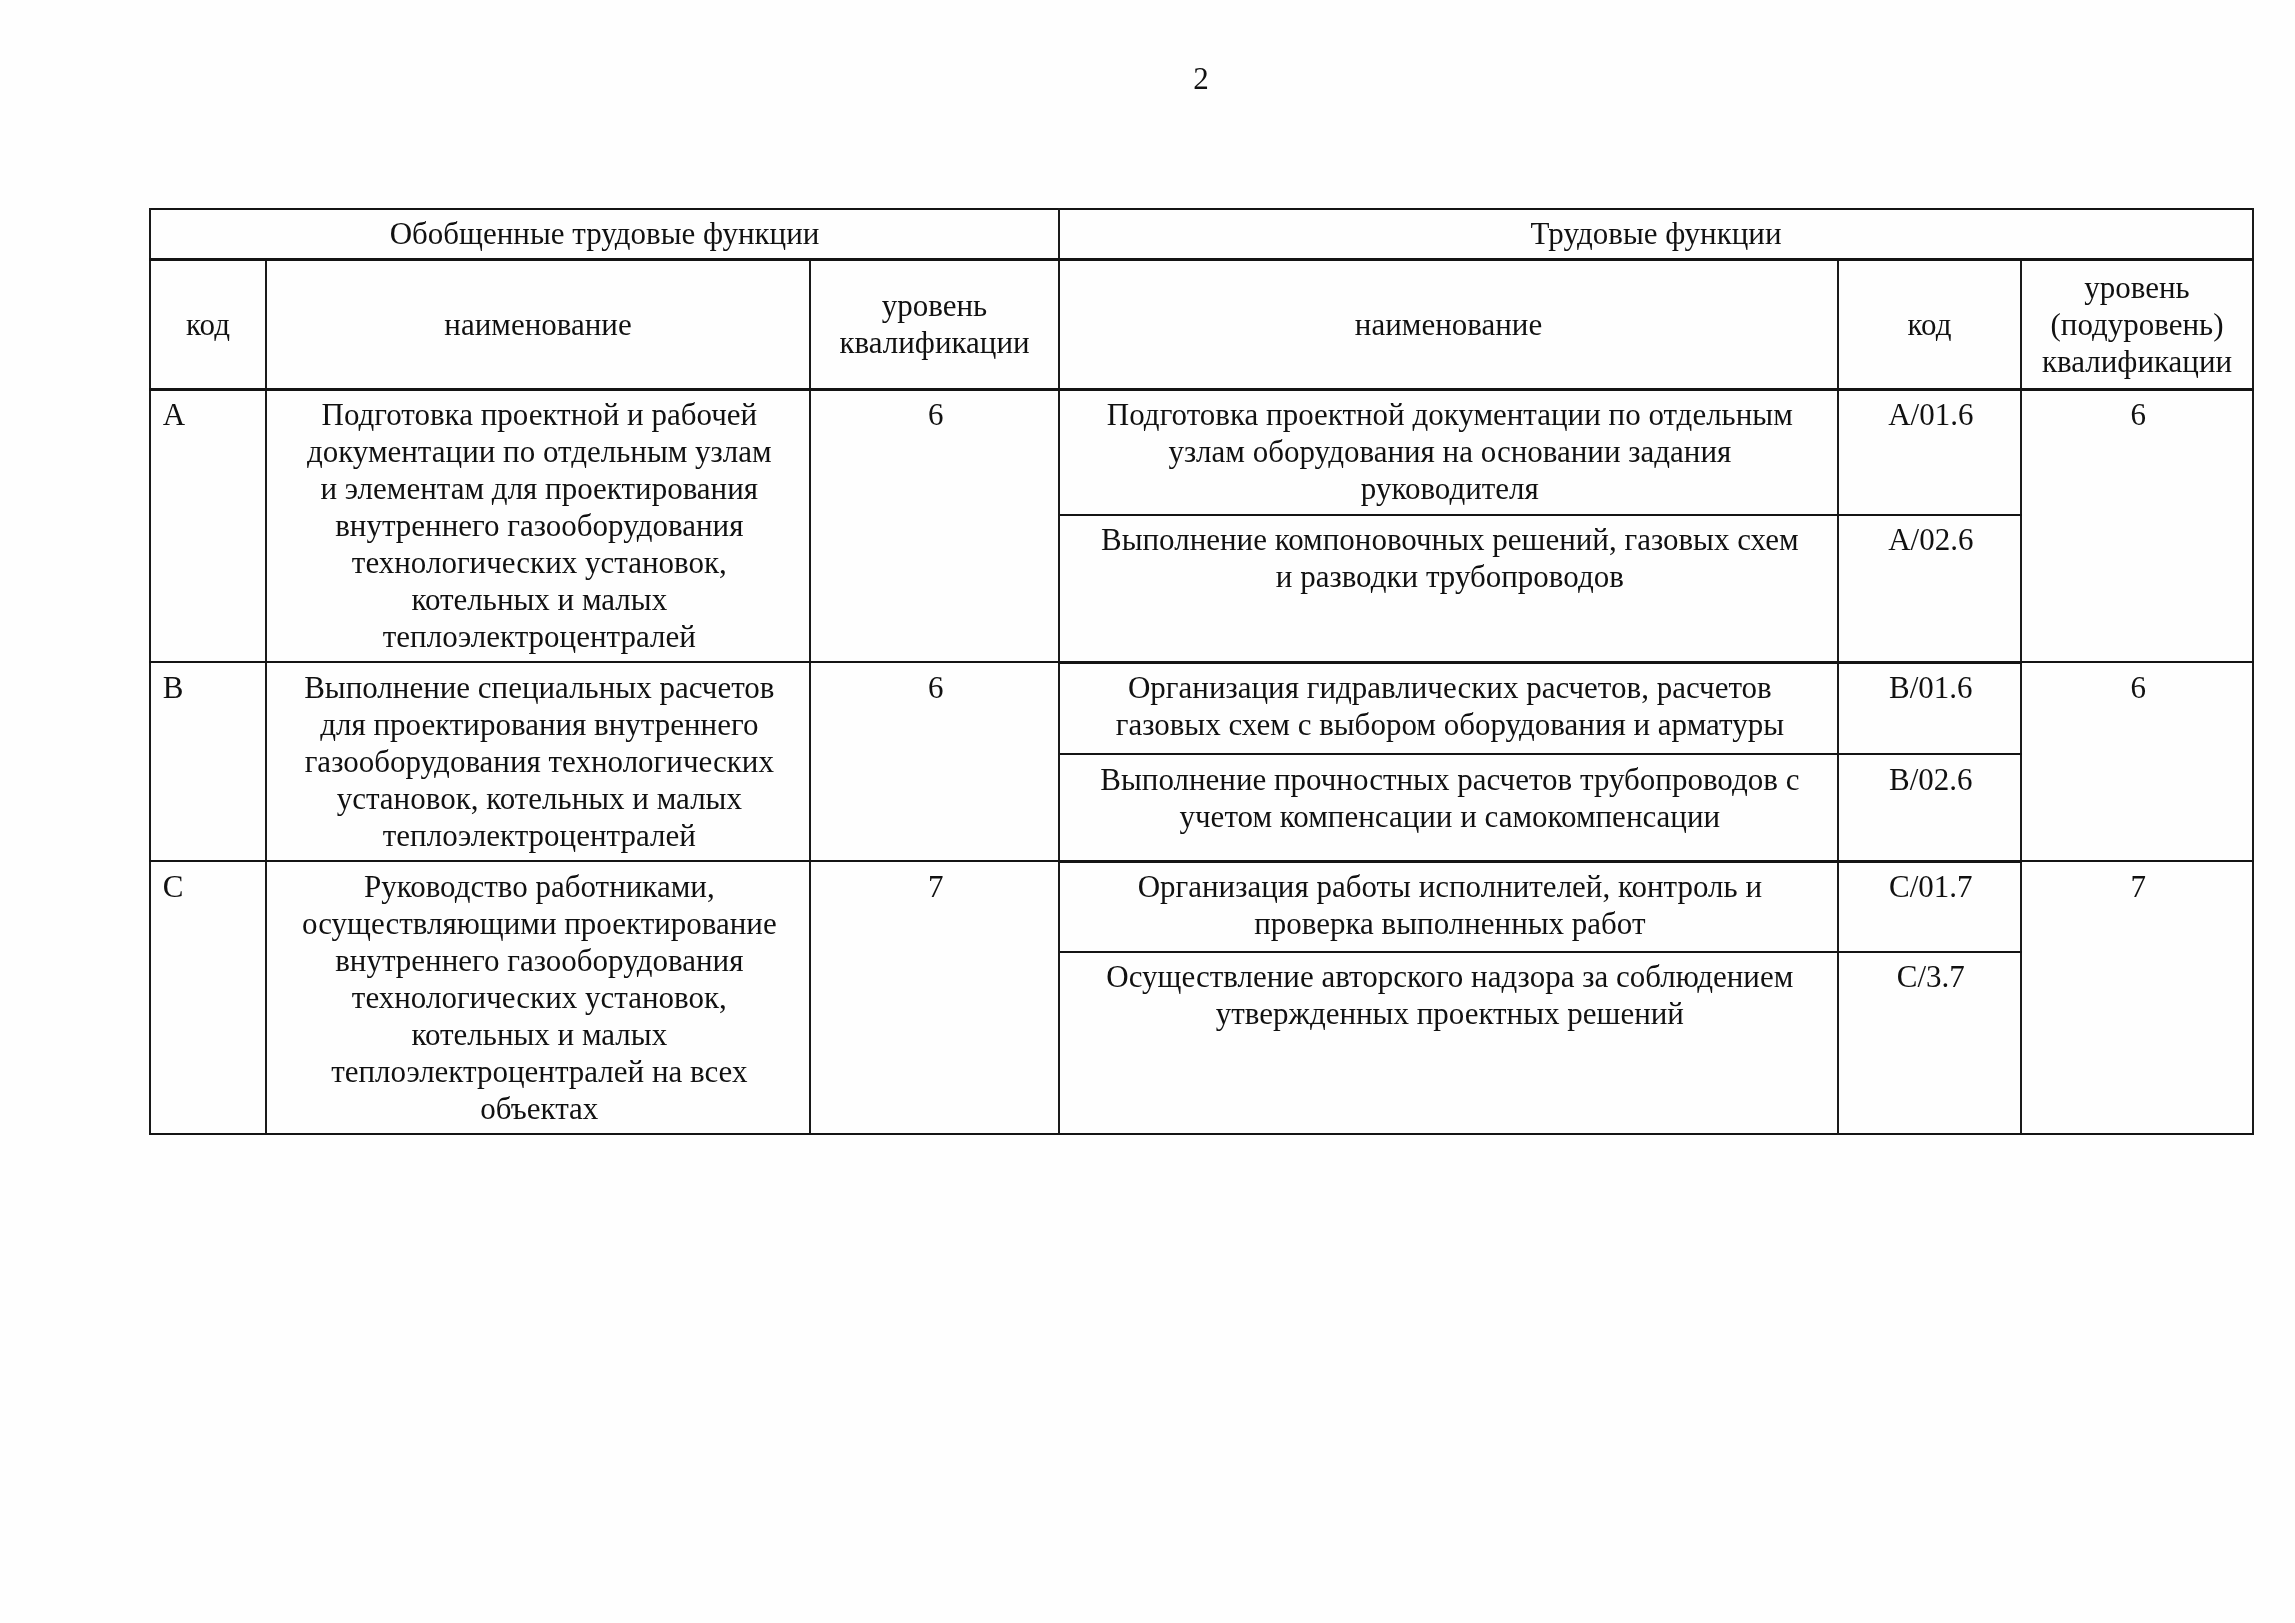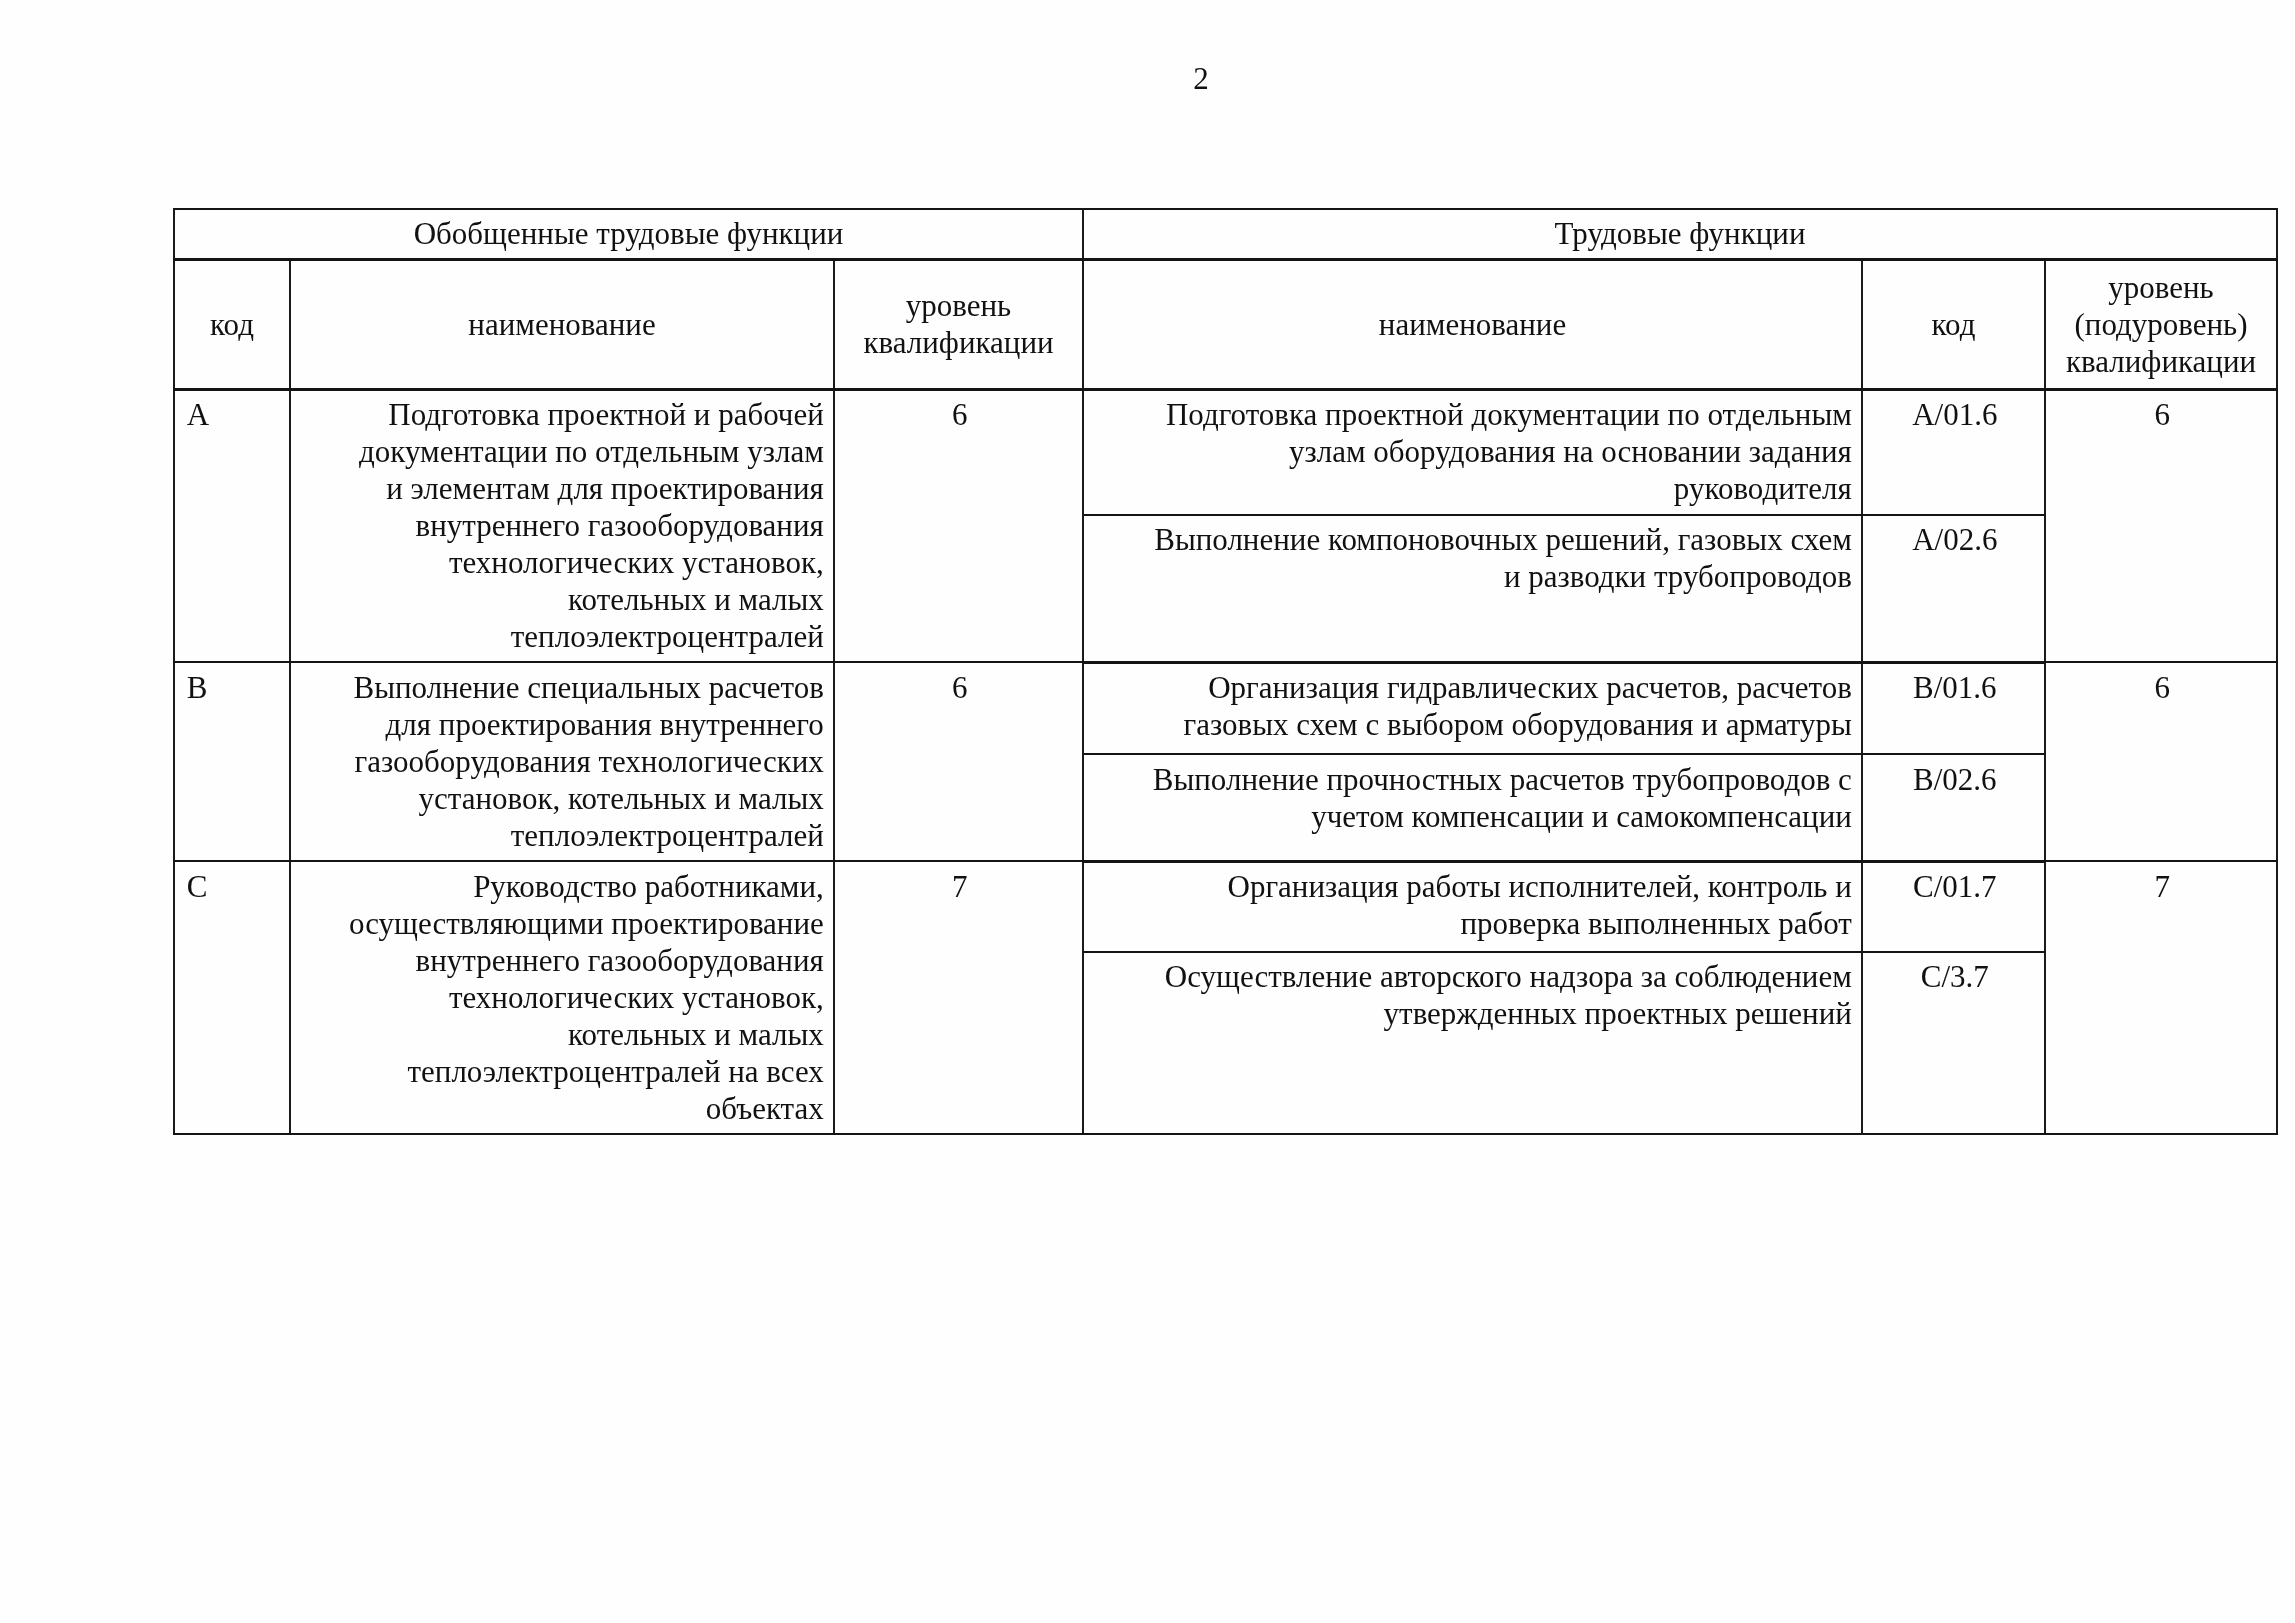--- a/index.html
+++ b/index.html
@@ -38,21 +38,20 @@
     font-weight: bold;
     line-height: 1.32;
     letter-spacing: 0.3px;
   }
   table.functions {
     margin-top: 37px;
     width: 2104px;
     table-layout: fixed;
     border-collapse: collapse;
     border: 2.6px solid #141414;
-    margin-left: 24px;
   }
   table.functions th,
   table.functions td {
     border-left: 2px solid #1a1a1a;
     border-right: 2px solid #1a1a1a;
     border-top: 1.3px solid #1a1a1a;
     border-bottom: 1.3px solid #1a1a1a;
     font-size: 31px;
     line-height: 37px;
     font-weight: normal;
@@ -70,21 +69,21 @@
   tr.cols-row th {
     height: 119px;
     text-align: center;
     vertical-align: middle;
     white-space: pre-line;
     padding: 3.9px 6.5px;
     border-bottom: 3.9px solid #141414;
   }
   td.c-name, td.c-fname {
     white-space: pre-line;
-    text-align: right;
+    text-align: center;
   }
   td.c-code {
     text-align: left;
     padding-left: 15.7px;
   }
   td.c-level, td.c-fcode, td.c-sublevel {
     text-align: center;
     padding-left: 3.9px;
     padding-right: 3.9px;
   }

